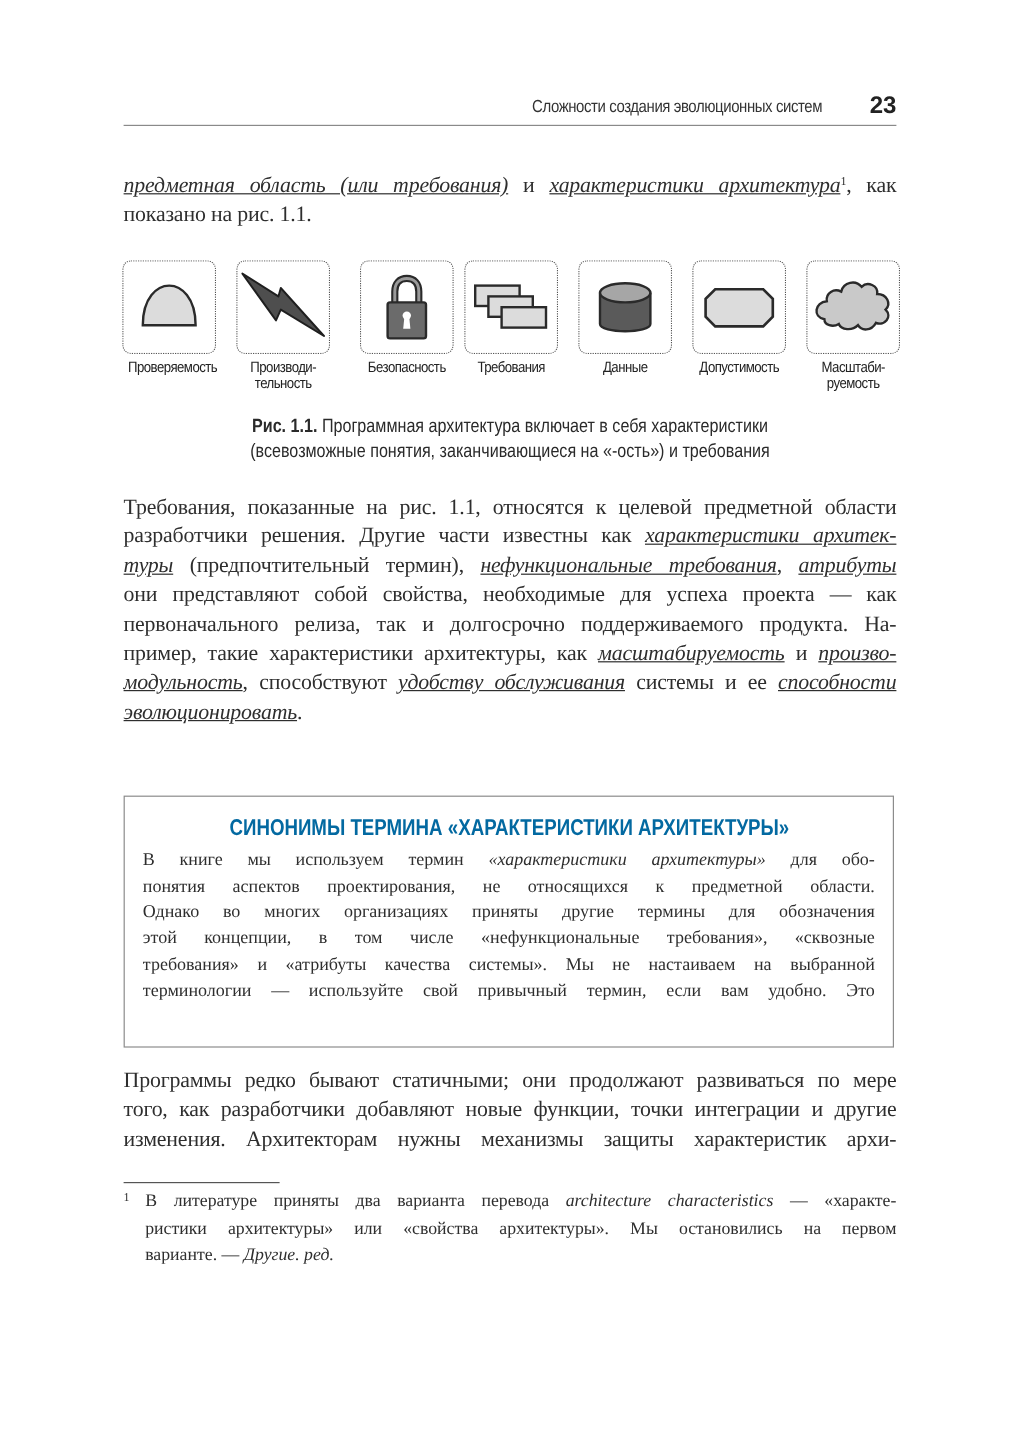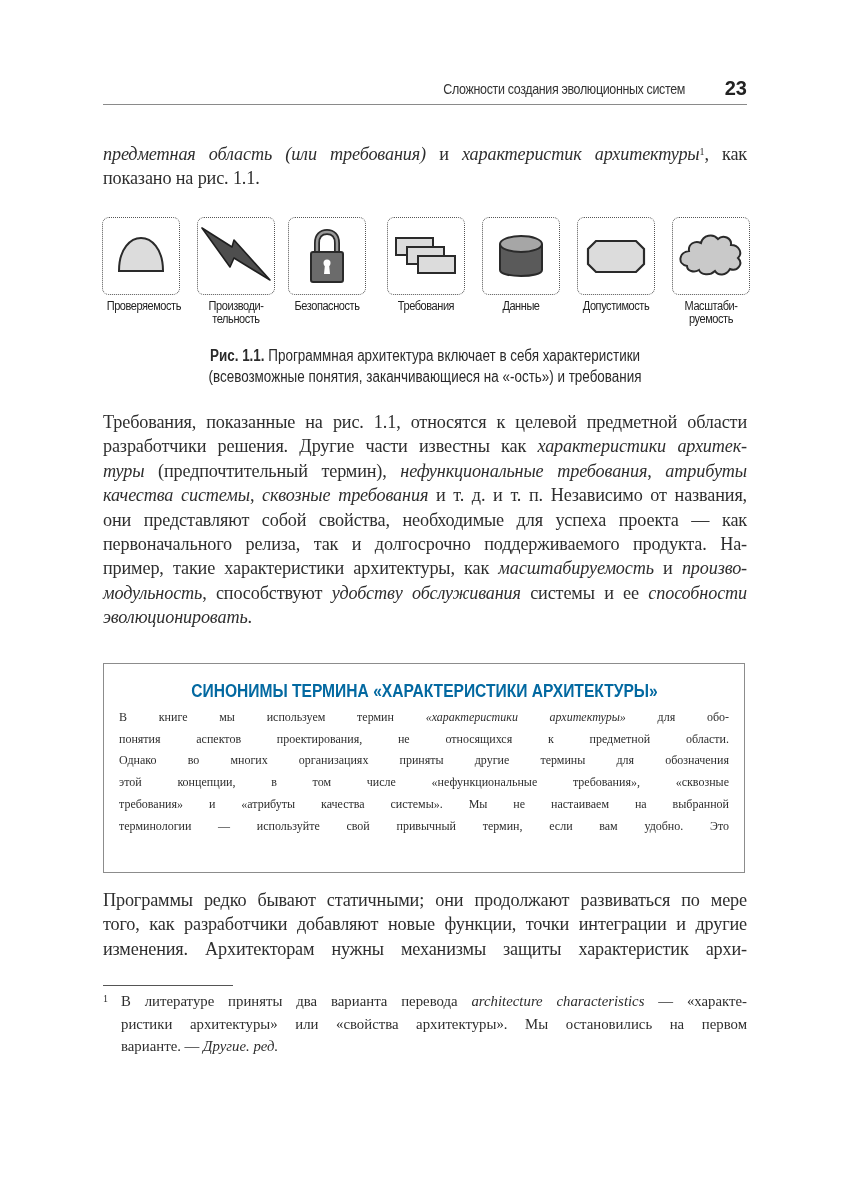--- a/index.html
+++ b/index.html
@@ -5,59 +5,59 @@
   html, body { margin: 0; padding: 0; background: #ffffff; }
   body { width: 849px; height: 1200px; position: relative; overflow: hidden; color: #2b2b2b; }
   .serif { font-family: "Liberation Serif", "DejaVu Serif", serif; }
   .sans { font-family: "Liberation Sans", "DejaVu Sans", sans-serif; }
 
   .running-head { position: absolute; left: 103px; top: 76px; width: 644px; height: 28px; border-bottom: 1.5px solid #8a8a8a; }
   .running-head .title { position: absolute; right: 62px; top: 5px; font-size: 14.5px; letter-spacing: -0.4px; color: #333; transform: scaleX(0.86); transform-origin: right center; }
   .running-head .pagenum { position: absolute; right: 0; top: 1px; font-size: 20px; font-weight: bold; color: #222; }
 
   .para { position: absolute; left: 103px; width: 644px; font-size: 18.2px; line-height: 24.4px; text-align: justify; color: #2e2e2e; letter-spacing: -0.15px; }
-  .para i { font-style: italic; }
+  .para i { font-style: italic; text-decoration: underline; }
   .para .line { display: block; text-align: justify; text-align-last: justify; white-space: nowrap; }
   .para .line.last { text-align-last: left; }
   sup { font-size: 10px; vertical-align: top; position: relative; top: -2px; }
 
   .figure { position: absolute; left: 100px; top: 217px; width: 650px; height: 115px; }
   .fig-item { position: absolute; top: 0; width: 78px; }
   .fig-box { width: 76px; height: 76px; border: 1.3px dotted #555; border-radius: 7px; position: relative; }
   .fig-box svg { position: absolute; left: 0; top: 0; }
   .fig-label { font-size: 12.5px; line-height: 13px; text-align: center; margin-top: 5px; color: #222; letter-spacing: -0.5px; white-space: nowrap; transform: scaleX(0.88); }
 
   .caption { position: absolute; left: 103px; width: 644px; top: 345px; font-size: 16px; line-height: 21px; text-align: center; color: #2a2a2a; }
   .caption .cap-line { display: block; transform: scaleX(0.84); white-space: nowrap; }
   .caption b { font-weight: bold; }
 
   .sidebar { position: absolute; left: 103px; top: 663px; width: 640px; height: 208px; border: 1.8px solid #8c8c8c; }
   .sidebar .sb-title { position: absolute; left: 0; right: 0; top: 16px; text-align: center; font-size: 19px; font-weight: bold; color: #0369a1; }
   .sidebar .sb-title span { display: inline-block; transform: scaleX(0.82); white-space: nowrap; }
-  .sidebar .sb-body { position: absolute; left: 15px; width: 610px; top: 43px; font-size: 12px; line-height: 21.7px; color: #2e2e2e; }
+  .sidebar .sb-body { position: absolute; left: 15px; width: 610px; top: 43px; font-size: 15px; line-height: 21.7px; color: #2e2e2e; }
   .sidebar .sb-body .line { display: block; text-align: justify; text-align-last: justify; white-space: nowrap; }
   .sidebar .sb-body .line.last { text-align-last: left; }
 
   .fn-rule { position: absolute; left: 103px; top: 985px; width: 130px; border-top: 1px solid #555; }
   .footnote { position: absolute; left: 103px; top: 990px; width: 644px; font-size: 14.8px; line-height: 22.5px; color: #2e2e2e; }
   .footnote .fn-mark { position: absolute; left: 0; top: -2px; font-size: 10px; }
   .footnote .fn-text { position: absolute; left: 18px; width: 626px; }
   .footnote .line { display: block; text-align: justify; text-align-last: justify; white-space: nowrap; }
   .footnote .line.last { text-align-last: left; }
 </style>
 </head>
 <body>
 
 <div class="running-head sans">
   <span class="title">Сложности создания эволюционных систем</span>
   <span class="pagenum">23</span>
 </div>
 
 <div class="para serif" style="top:142px;">
-  <span class="line"><i>предметная область (или требования)</i><span> и </span><i>характеристик архитектуры</i><sup>1</sup><span>, как</span></span>
+  <span class="line"><i>предметная область (или требования)</i><span> и </span><i>характеристики архитектура</i><sup>1</sup><span>, как</span></span>
   <span class="line last">показано на рис. 1.1.</span>
 </div>
 
 <div class="figure sans">
 
   <div class="fig-item" style="left:2px;">
     <div class="fig-box">
       <svg width="76" height="76">
         <path d="M16 53 C16 30 28 20 38 20 C48 20 60 30 60 53 Z" fill="#dcdcdc" stroke="#2a2a2a" stroke-width="2"></path>
       </svg>
@@ -68,21 +68,21 @@
   <div class="fig-item" style="left:97px;">
     <div class="fig-box">
       <svg width="76" height="76">
         <path d="M4 10 L34 29 L36 22 L72 62 L36 40 L32 49 Z" fill="#4e4e4e" stroke="#1f1f1f" stroke-width="1.6" stroke-linejoin="round"></path>
       </svg>
     </div>
     <div class="fig-label">Производи-</div>
     <div class="fig-label" style="margin-top:0;">тельность</div>
   </div>
 
-  <div class="fig-item" style="left:188px;">
+  <div class="fig-item" style="left:200px;">
     <div class="fig-box">
       <svg width="76" height="76">
         <path d="M28 36 L28 25 C28 18 32 14 38 14 C44 14 48 18 48 25 L48 36" fill="none" stroke="#2a2a2a" stroke-width="6"></path>
         <path d="M28 36 L28 25 C28 18 32 14 38 14 C44 14 48 18 48 25 L48 36" fill="none" stroke="#9a9a9a" stroke-width="2.5"></path>
         <rect x="22" y="34" width="32" height="30" rx="2" fill="#6b6b6b" stroke="#2a2a2a" stroke-width="2"></rect>
         <circle cx="38" cy="45" r="3.5" fill="#ffffff"></circle>
         <path d="M36 46 L35 56 L41 56 L40 46 Z" fill="#ffffff"></path>
       </svg>
     </div>
     <div class="fig-label">Безопасность</div>
@@ -131,21 +131,20 @@
 
 <div class="caption sans">
   <span class="cap-line"><b>Рис. 1.1.</b><span> Программная архитектура включает в себя характеристики</span></span>
   <span class="cap-line">(всевозможные понятия, заканчивающиеся на «-ость») и требования</span>
 </div>
 
 <div class="para serif" style="top:410px;">
   <span class="line">Требования, показанные на рис. 1.1, относятся к целевой предметной области</span>
   <span class="line"><span>разработчики решения. Другие части известны как </span><i>характеристики архитек-</i></span>
   <span class="line"><i>туры</i><span> (предпочтительный термин), </span><i>нефункциональные требования</i><span>, </span><i>атрибуты</i></span>
-  <span class="line"><i>качества системы</i><span>, </span><i>сквозные требования</i><span> и т. д. и т. п. Независимо от названия,</span></span>
   <span class="line">они представляют собой свойства, необходимые для успеха проекта — как</span>
   <span class="line">первоначального релиза, так и долгосрочно поддерживаемого продукта. На-</span>
   <span class="line"><span>пример, такие характеристики архитектуры, как </span><i>масштабируемость</i><span> и </span><i>произво-</i></span>
   <span class="line"><i>модульность</i><span>, способствуют </span><i>удобству обслуживания</i><span> системы и ее </span><i>способности</i></span>
   <span class="line last"><i>эволюционировать</i><span>.</span></span>
 </div>
 
 <div class="sidebar">
   <div class="sb-title sans"><span>СИНОНИМЫ ТЕРМИНА «ХАРАКТЕРИСТИКИ АРХИТЕКТУРЫ»</span></div>
   <div class="sb-body serif">

